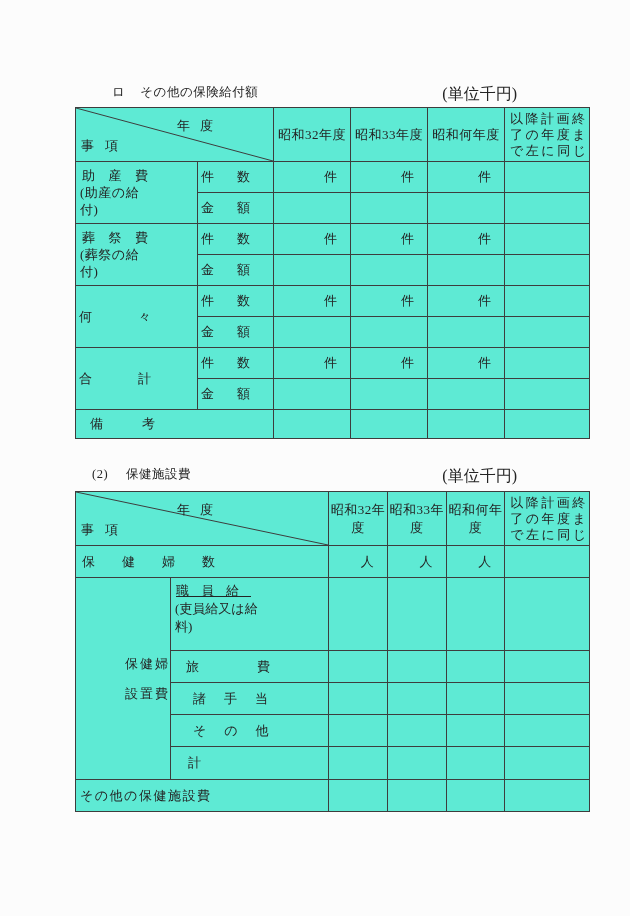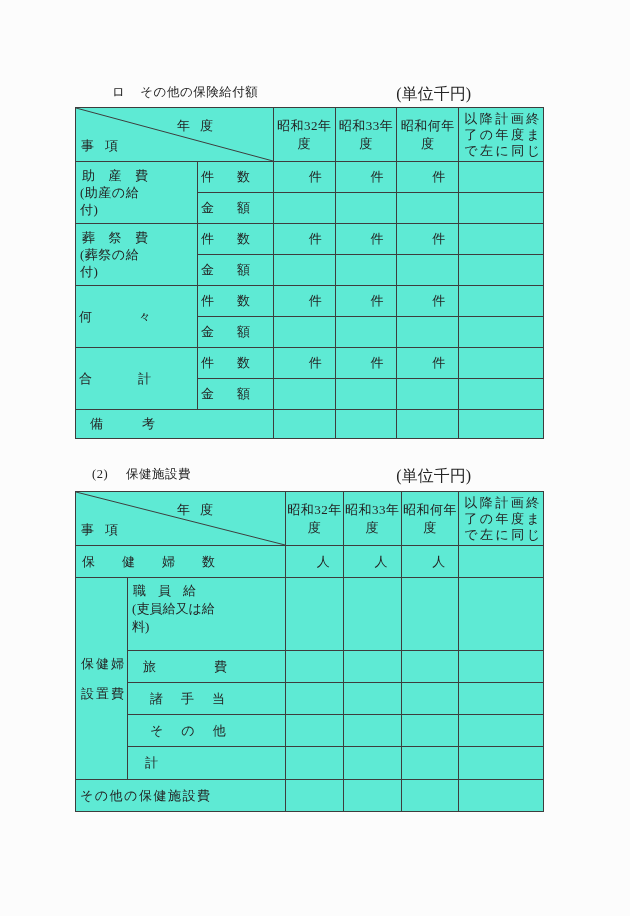--- a/index.html
+++ b/index.html
@@ -1,17 +1,17 @@
 <!DOCTYPE html>
 <html><head>
 <meta charset="utf-8">
 <style>
   html,body { margin:0; padding:0; background:#fcfcfc; }
   .page {
-    position:relative; width:544px; height:916px; background:#fcfcfc;
+    position:relative; width:590px; height:916px; background:#fcfcfc;
     font-family:"Liberation Serif","DejaVu Serif",serif;
     color:#242424; font-size:13px; line-height:normal;
   }
   .caption { position:absolute; white-space:nowrap; font-size:12.5px; letter-spacing:0.5px; }
   .cap1 { left:112px; top:84px; }
   .cap2 { left:92px; top:466px; }
   .cap1 .marker { margin-right:15px; }
   .cap2 .marker { margin-right:18px; }
   .unit-note { position:absolute; white-space:nowrap; font-size:16px; }
   .unit1 { top:84px; right:73px; }
@@ -44,23 +44,23 @@
   .glabel { vertical-align:top; padding-top:5px; }
   .glabel .l1 { letter-spacing:13.5px; padding-left:6px; line-height:17px; white-space:nowrap; }
   .glabel .lp { letter-spacing:0.5px;  padding-left:4px; line-height:17px; white-space:nowrap; }
   td.two  { letter-spacing:46px; padding-left:3px; white-space:nowrap; }
   td.pair { letter-spacing:23px; padding-left:3px; white-space:nowrap; }
   td.num  { text-align:right; padding-right:13px; }
   td.biko { letter-spacing:39px; padding-left:14px; white-space:nowrap; }
 
   
   td.hkn { letter-spacing:27px; padding-left:6px; white-space:nowrap; }
-  .glabel2 div { letter-spacing:2px; padding-left:5px; line-height:30px; white-space:nowrap; }
+  .glabel2 div { letter-spacing:2px; padding-left:5px; line-height:30px; white-space:nowrap;margin-left:44px; }
   .shoku-cell { vertical-align:top; padding-top:4px; }
-  .shoku-cell .l1 { letter-spacing:12px; padding-left:5px; line-height:18px; white-space:nowrap; }
+  .shoku-cell .l1 { letter-spacing:12px; padding-left:5px; line-height:18px; white-space:nowrap;text-decoration:underline; }
   .shoku-cell .lp { letter-spacing:0;    padding-left:4px; line-height:18px; white-space:nowrap; }
   td.ryohi { letter-spacing:58px; padding-left:15px; white-space:nowrap; }
   td.sub3  { letter-spacing:18px; padding-left:22px; white-space:nowrap; }
   td.kei   { padding-left:17px; }
   td.sp9   { letter-spacing:1.5px; padding-left:4px; white-space:nowrap; }
 </style>
 </head>
 <body>
 
 <div class="page">

